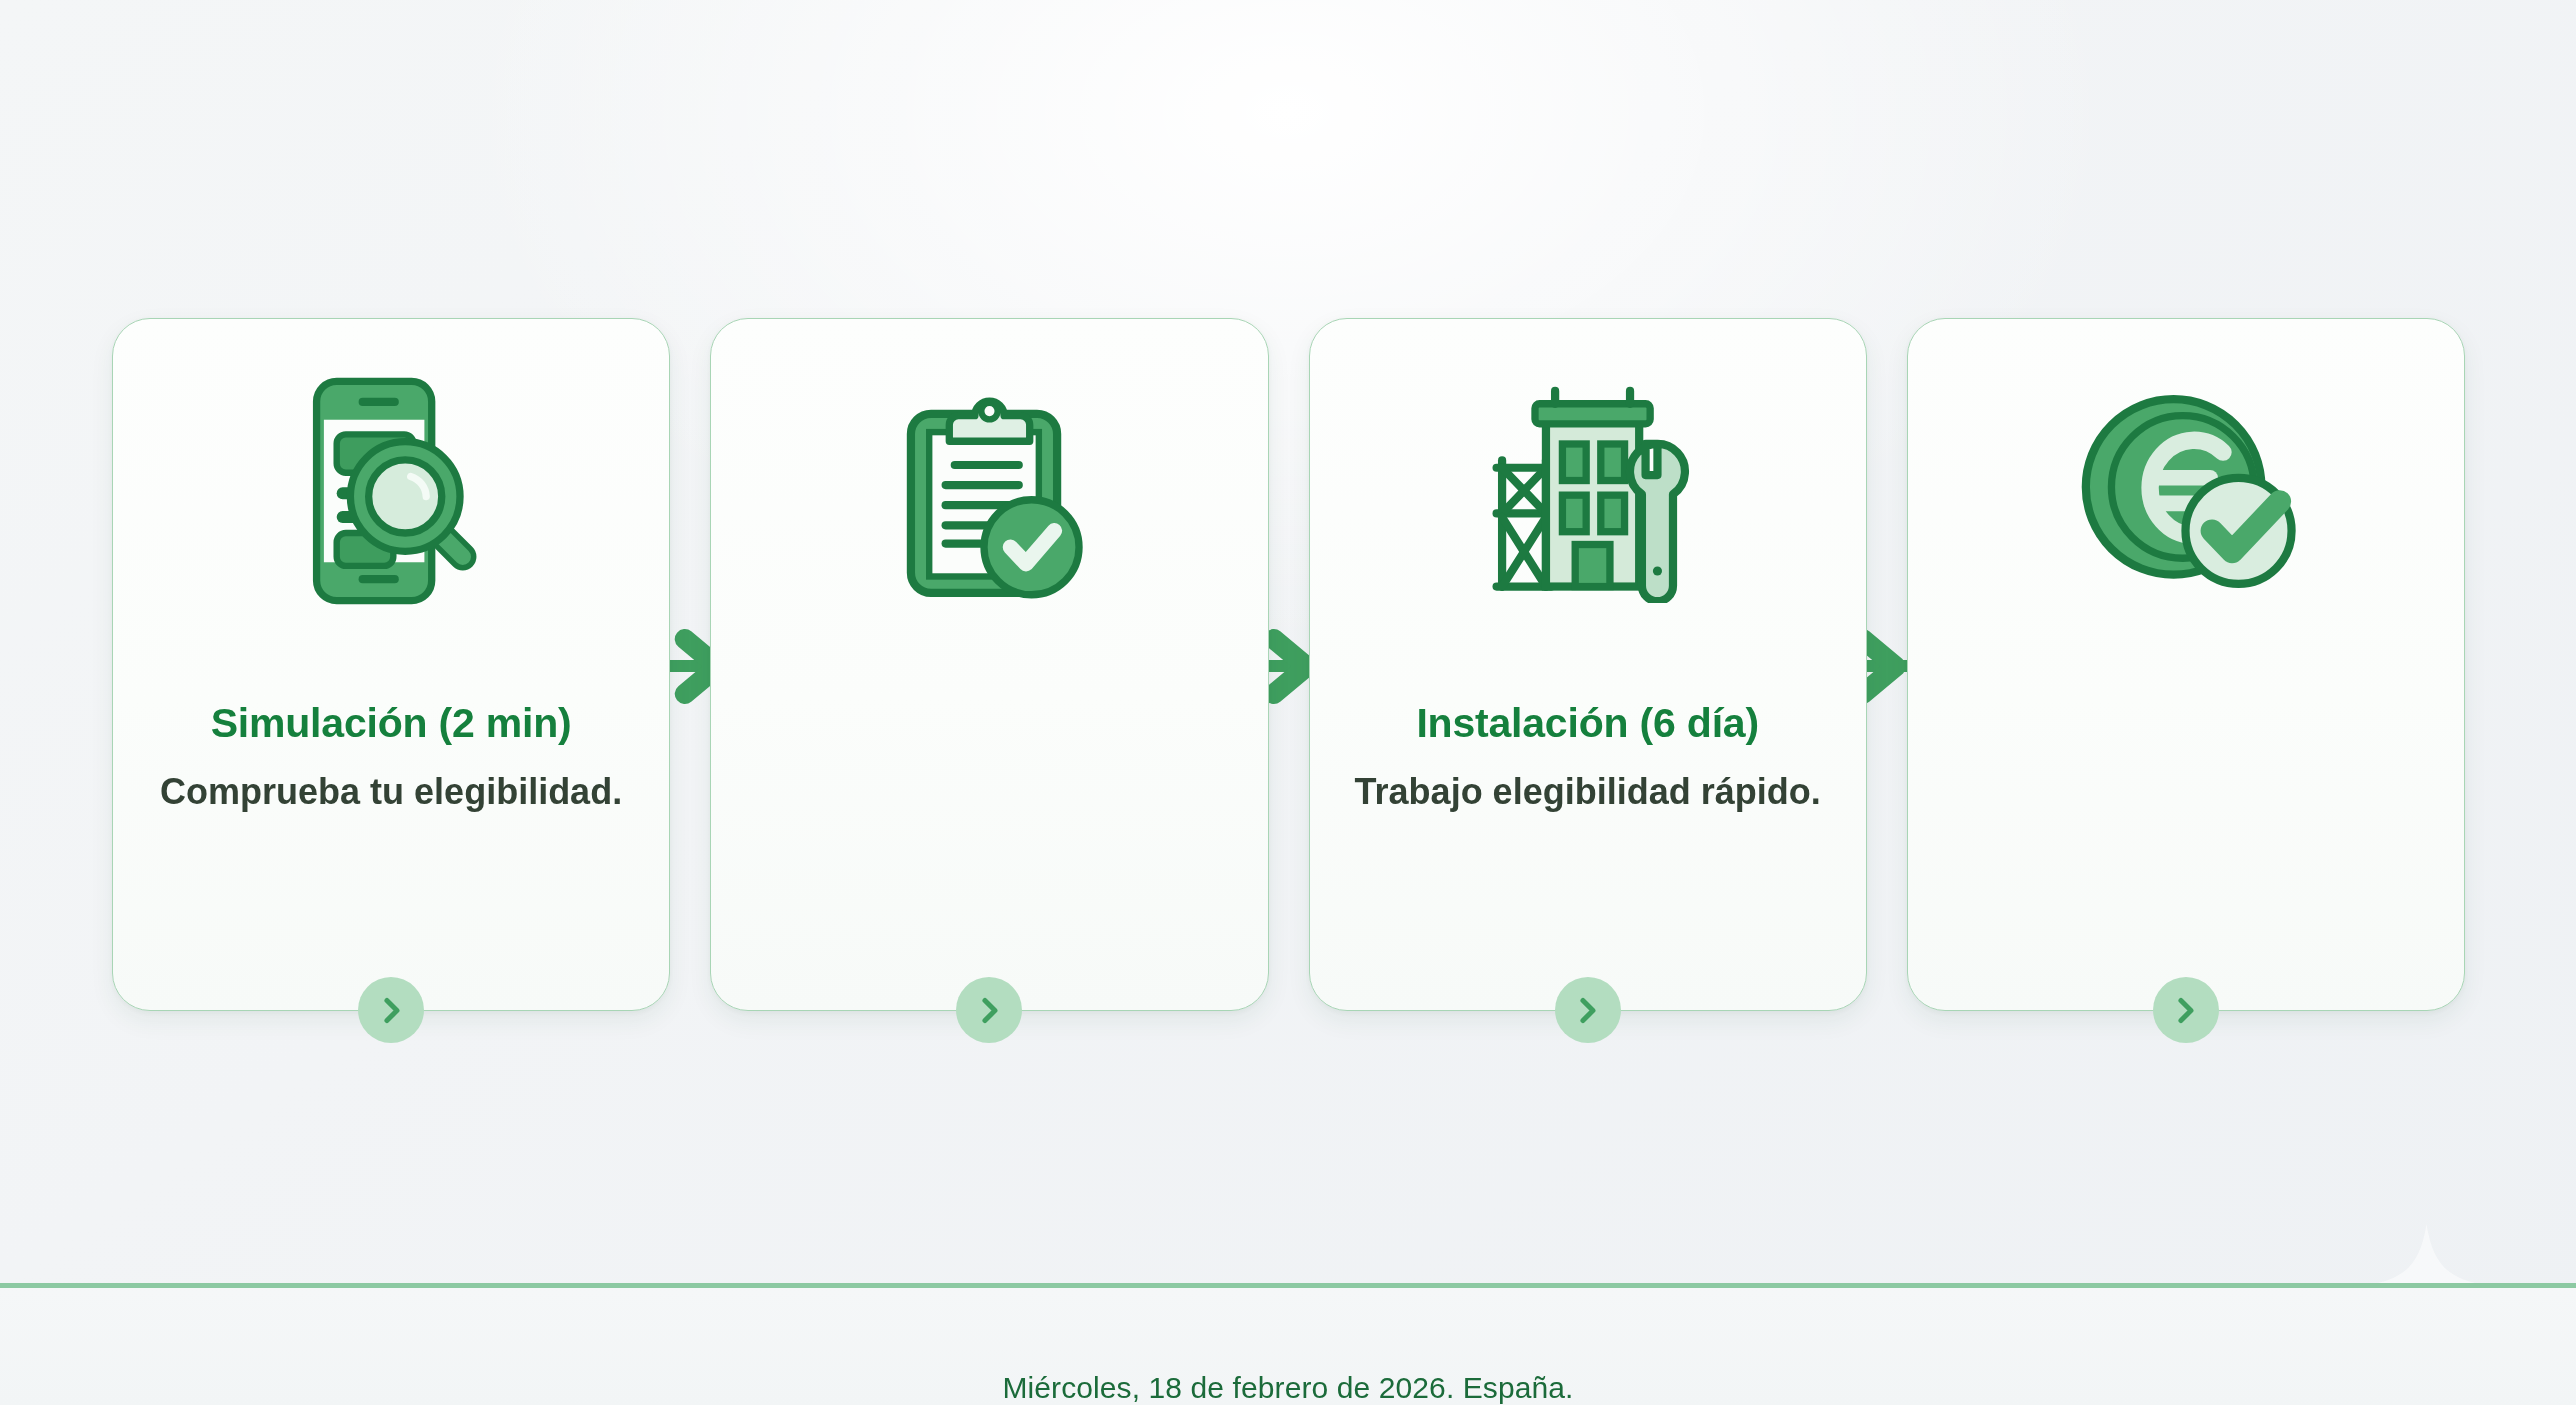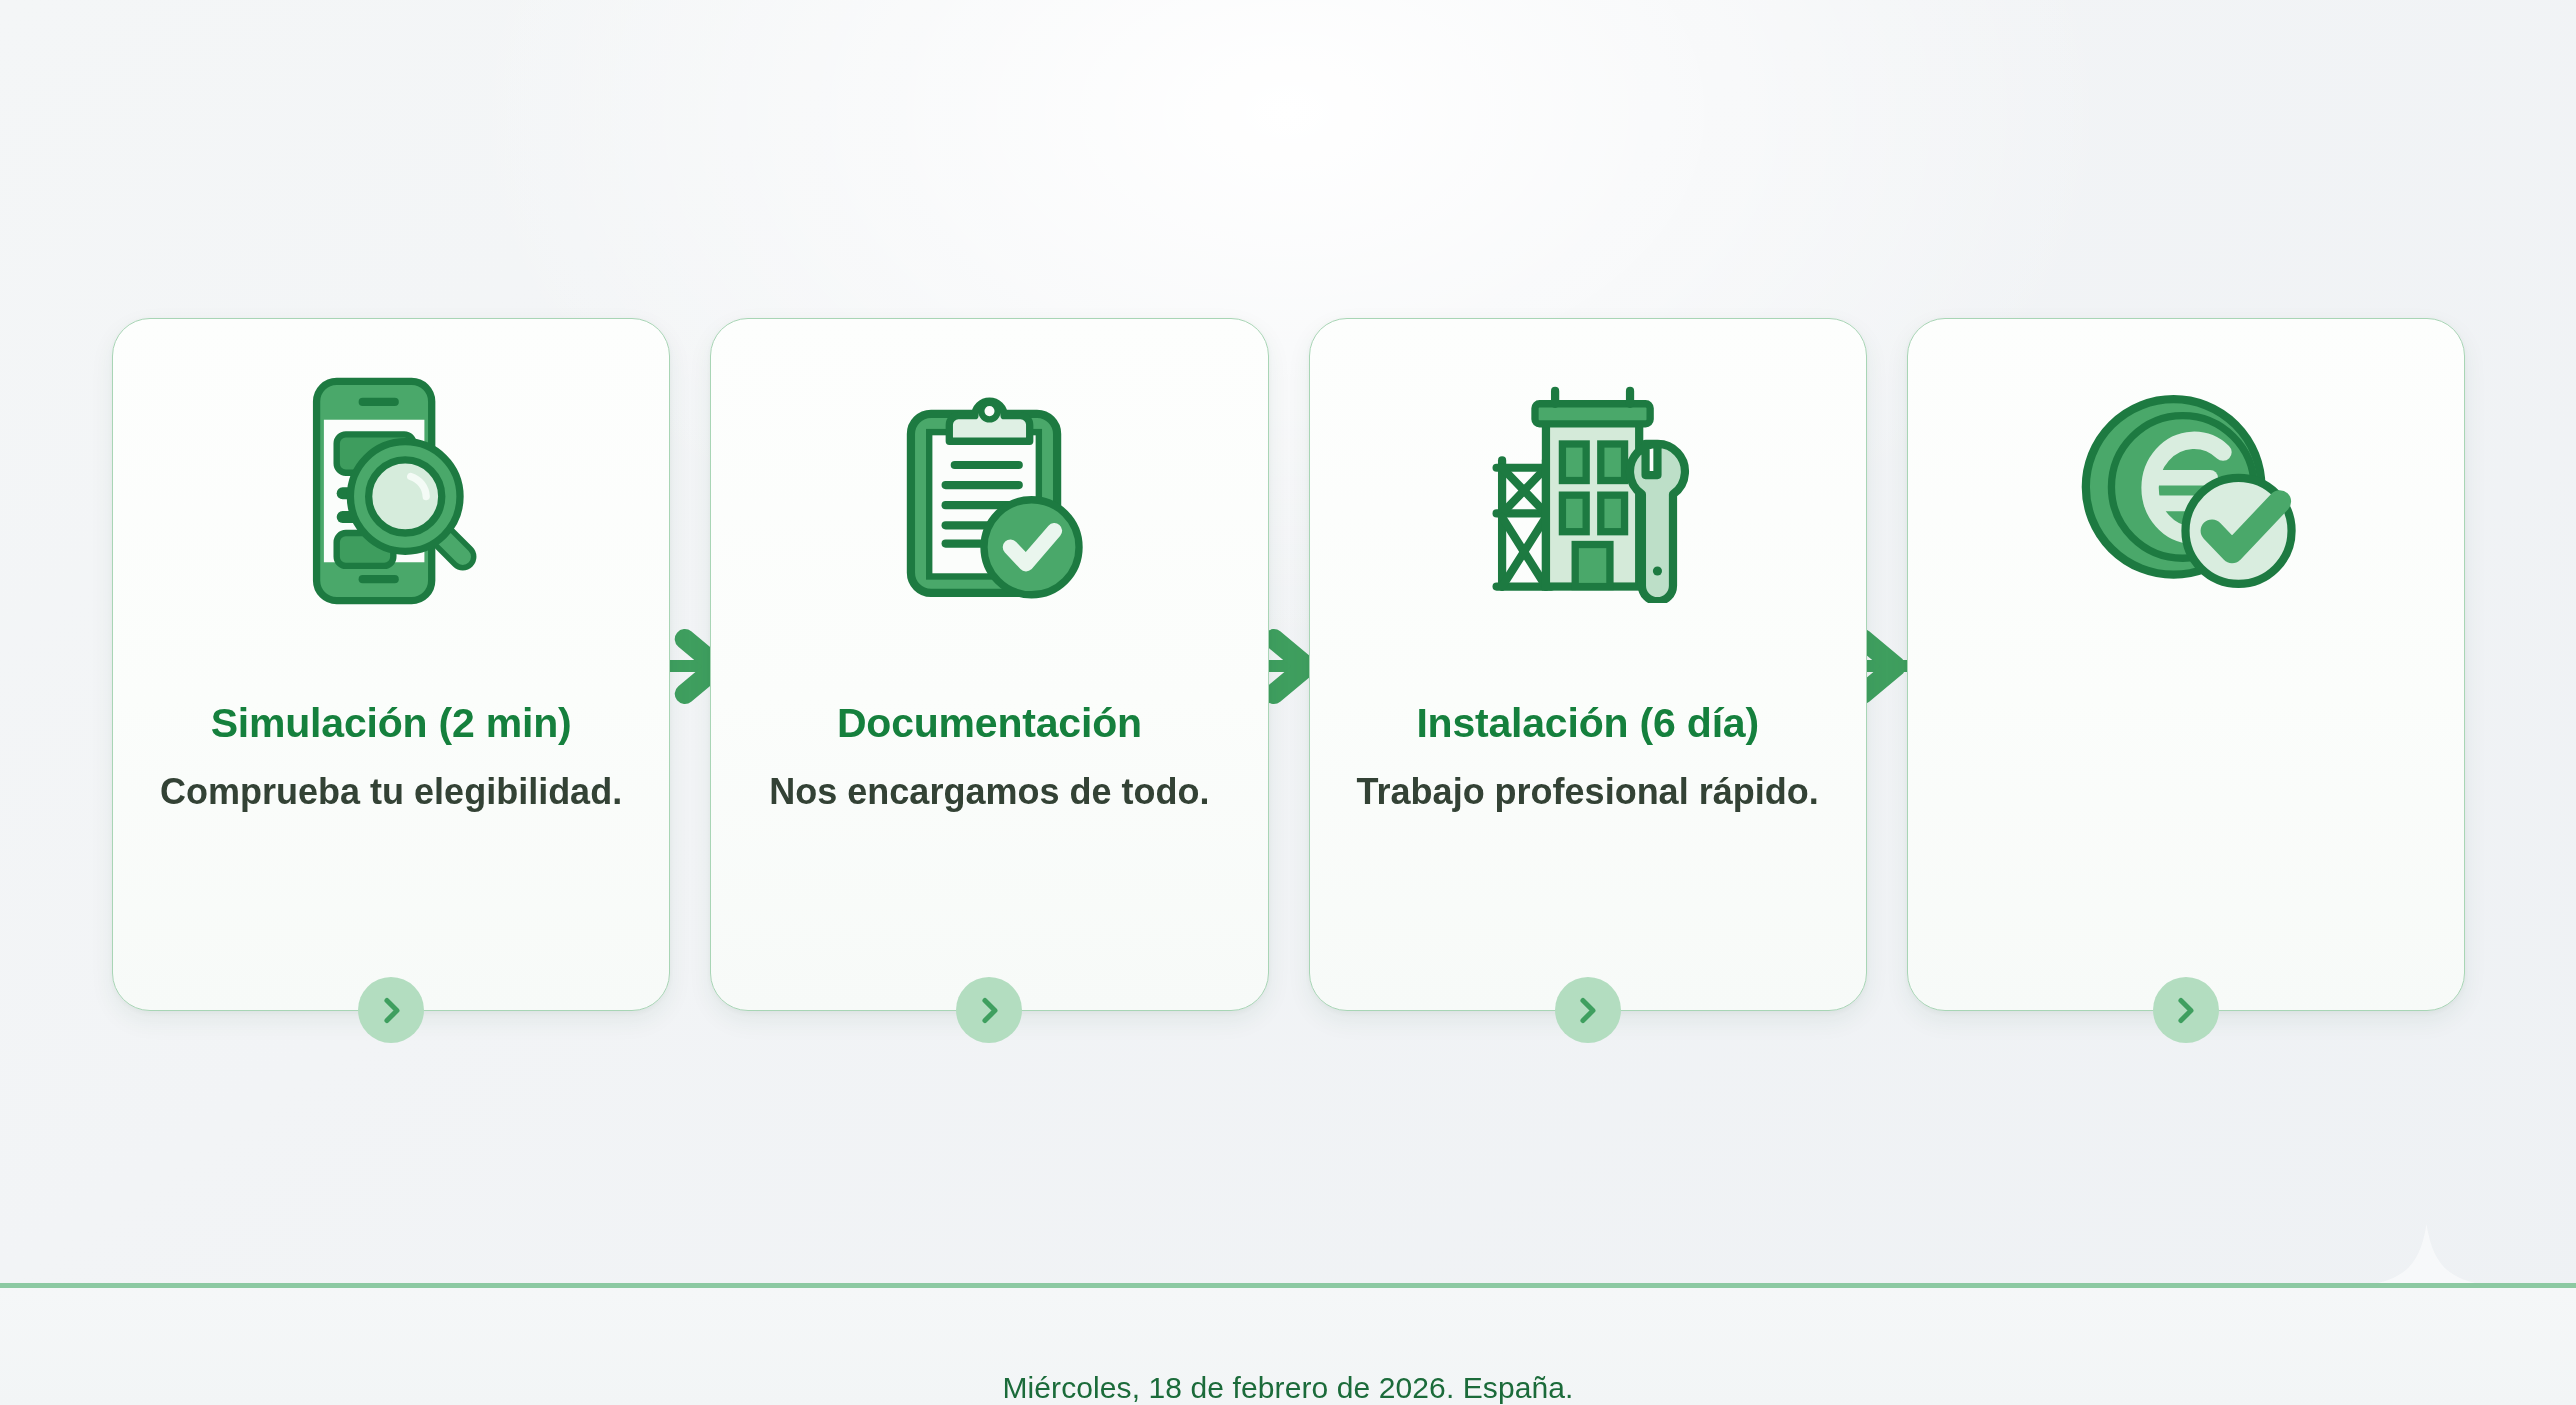--- a/index.html
+++ b/index.html
@@ -229,24 +229,20 @@
             <line x1="72" y1="96" x2="142" y2="96"></line>
             <line x1="62" y1="118" x2="142" y2="118"></line>
             <line x1="62" y1="140" x2="142" y2="140"></line>
             <line x1="62" y1="162" x2="130" y2="162"></line>
             <line x1="62" y1="182" x2="112" y2="182"></line>
           </g>
           <circle cx="156" cy="186" r="52" fill="#4aa86a" stroke="#1d7a41" stroke-width="8"></circle>
           <path d="M133 186 L150 204 L181 168" fill="none" stroke="#eaf6ee" stroke-width="17" stroke-linecap="round" stroke-linejoin="round"></path>
         </svg>
       </div>
-      <div class="card-body">
-        <div class="card-title">Documentación</div>
-        <div class="card-desc">Nos encargamos de todo.</div>
-      </div>
       <button class="chev-btn">
         <span>
           <svg width="31" height="31" viewBox="0 0 34 34">
               <path d="M12 6 L23 17 L12 28" fill="none" stroke="#3f9f5f" stroke-width="5.5" stroke-linecap="round" stroke-linejoin="round"></path>
             </svg>
         </span>
       </button>
     </div>
 
     <div class="card">
@@ -277,21 +273,21 @@
           <rect x="134" y="126" width="26" height="40" fill="#4aa86a" stroke="#1d7a41" stroke-width="8"></rect>
 
           <rect x="106" y="180" width="38" height="46" fill="#4aa86a" stroke="#1d7a41" stroke-width="8"></rect>
 
           <path d="M196 70 a30 30 0 0 0 -30 32 a30 30 0 0 0 13 23 l0 100 a17 17 0 0 0 34 0 l0 -100 a30 30 0 0 0 13 -23 a30 30 0 0 0 -30 -32 l0 34 l-13 0 l0 -34 z" fill="#bddfc8" stroke="#1d7a41" stroke-width="9" stroke-linejoin="round"></path>
           <circle cx="196" cy="209" r="5" fill="#1d7a41"></circle>
         </svg>
       </div>
       <div class="card-body">
         <div class="card-title">Instalación (6 día)</div>
-        <div class="card-desc">Trabajo profesional rápido.</div>
+        <div class="card-desc">Trabajo elegibilidad rápido.</div>
       </div>
       <button class="chev-btn">
         <span>
           <svg width="31" height="31" viewBox="0 0 34 34">
               <path d="M12 6 L23 17 L12 28" fill="none" stroke="#3f9f5f" stroke-width="5.5" stroke-linecap="round" stroke-linejoin="round"></path>
             </svg>
         </span>
       </button>
     </div>
 

